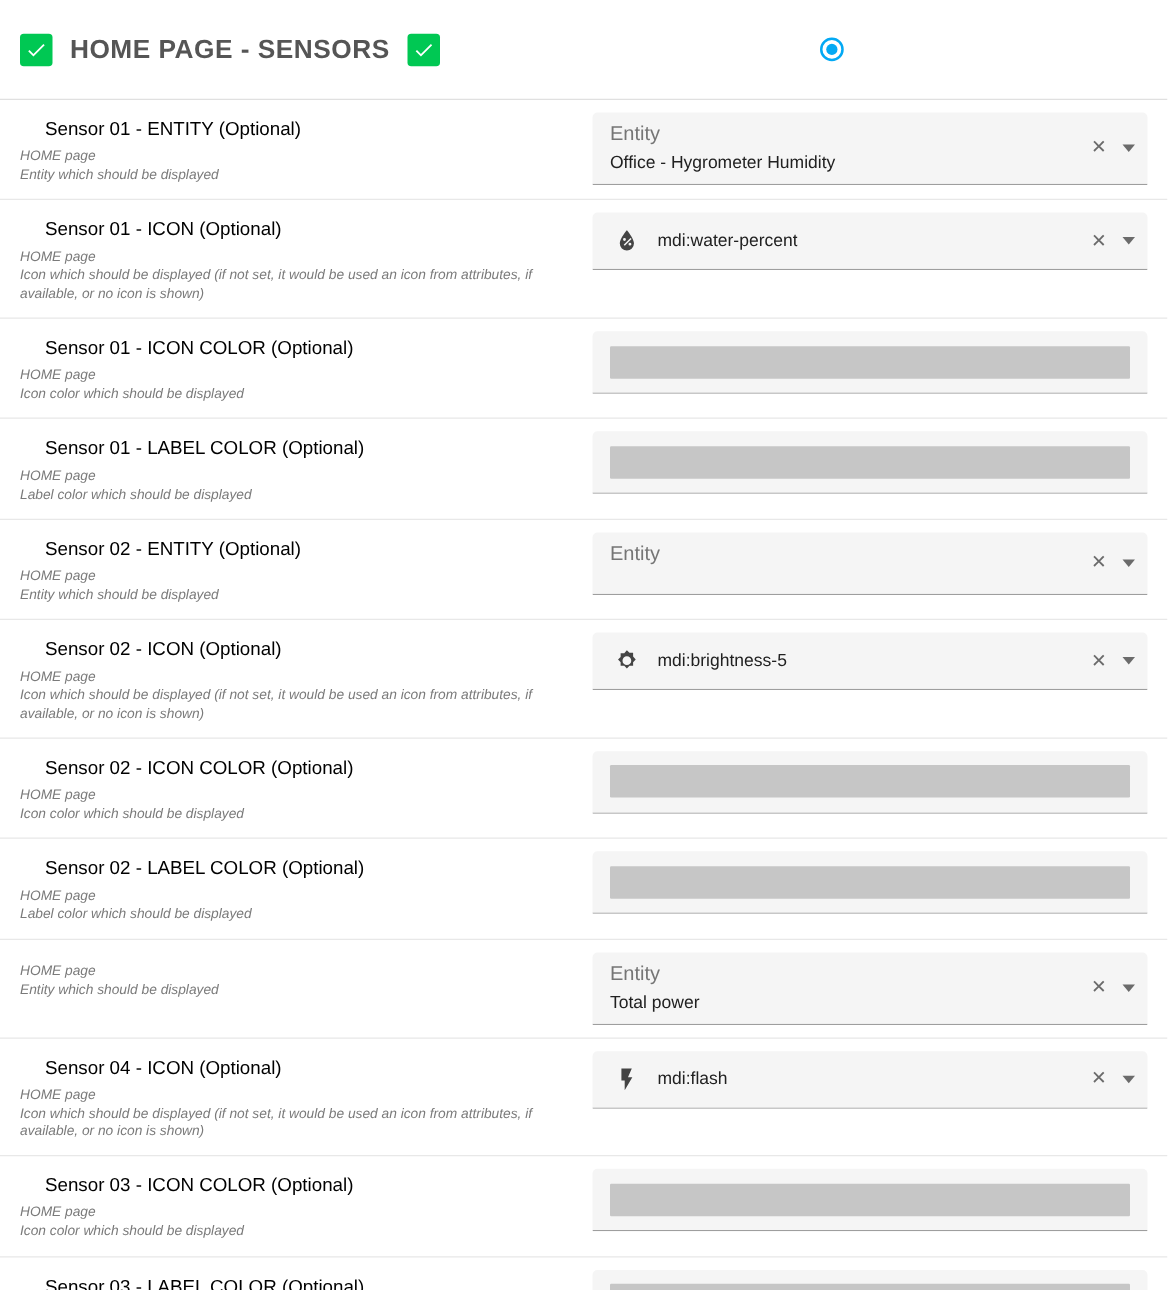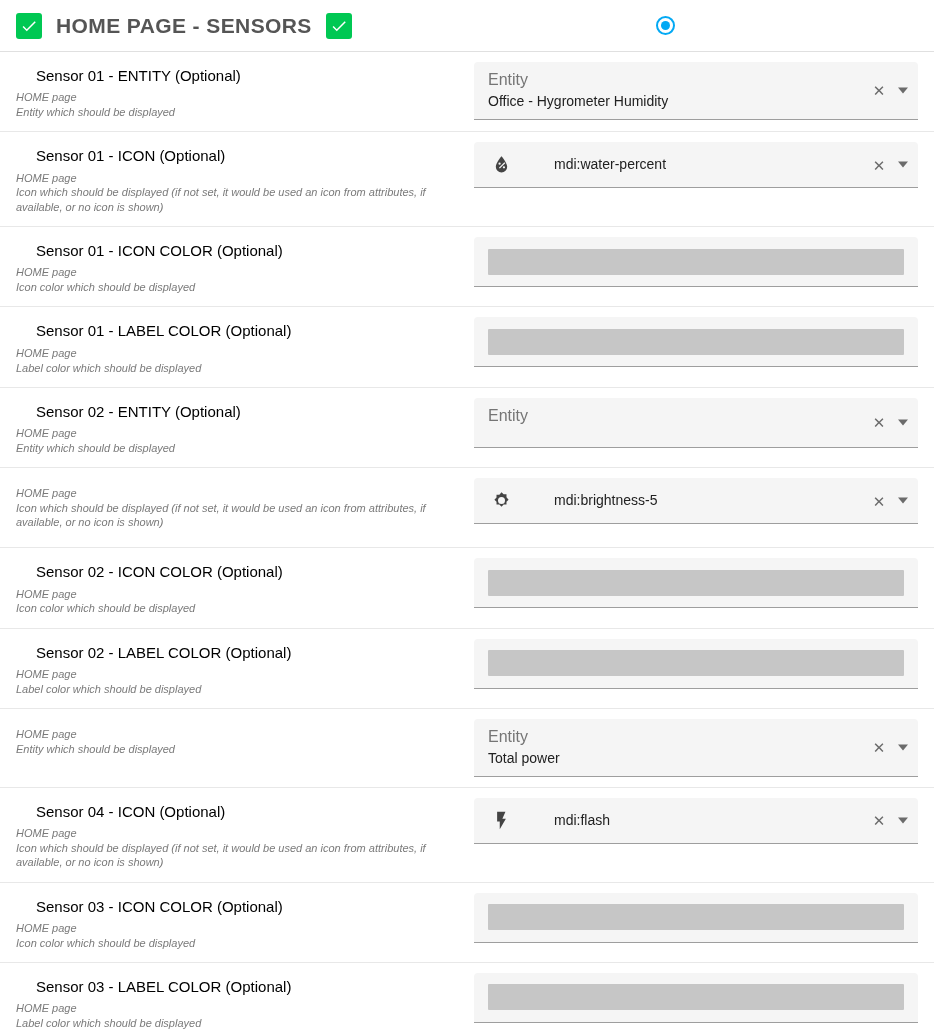--- a/index.html
+++ b/index.html
@@ -13,21 +13,21 @@
     width: 934px;
     min-height: 1032px;
     color: #212121;
     -webkit-font-smoothing: antialiased;
   }
 
   
   .header {
     display: flex;
     align-items: center;
-    height: 52px;
+    height: 80px;
     padding: 16px 16px;
     border-bottom: 1px solid #e0e0e0;
     background: #fff;
   }
   .check-box {
     width: 26px;
     height: 26px;
     border-radius: 3px;
     background: #00c853;
     display: inline-flex;
@@ -129,21 +129,20 @@
     line-height: 1.4;
     white-space: nowrap;
     overflow: hidden;
     text-overflow: ellipsis;
   }
   .field.icon-field {
     display: flex;
     align-items: center;
     min-height: 46px;
     padding: 6px 62px 6px 14px;
-    gap: 28px;
   }
   .field-icon {
     width: 26px;
     flex: 0 0 26px;
     display: flex;
     align-items: center;
     justify-content: center;
     margin-right: 12px;
     color: #444;
   }
@@ -293,20 +292,21 @@
           <div class="field-label">Entity</div>
           <div class="field-actions">
             <span class="clear-x">✕</span>
             <span class="caret"></span>
           </div>
         </div>
       </div>
     </div>
     <div class="row tall">
       <div class="row-left">
+        <div class="row-title">Sensor 02 - ICON (Optional)</div>
         <div class="row-sub">HOME page</div>
         <div class="row-sub2">Icon which should be displayed (if not set, it would be used an icon from attributes, if available, or no icon is shown)</div>
       </div>
       <div class="row-right">
         <div class="field icon-field">
           <span class="field-icon">
             <svg width="21" height="21" viewBox="0 0 24 24">
               <path fill="currentColor" d="M12 8a4 4 0 1 0 0 8 4 4 0 0 0 0-8m0-5.5 2.4 2.4h3.3v3.3L20.1 11l-2.4 2.4v3.3h-3.3L12 19.1 9.6 16.7H6.3v-3.3L3.9 11l2.4-2.4V5.3h3.3z"></path>
             </svg>
           </span>

